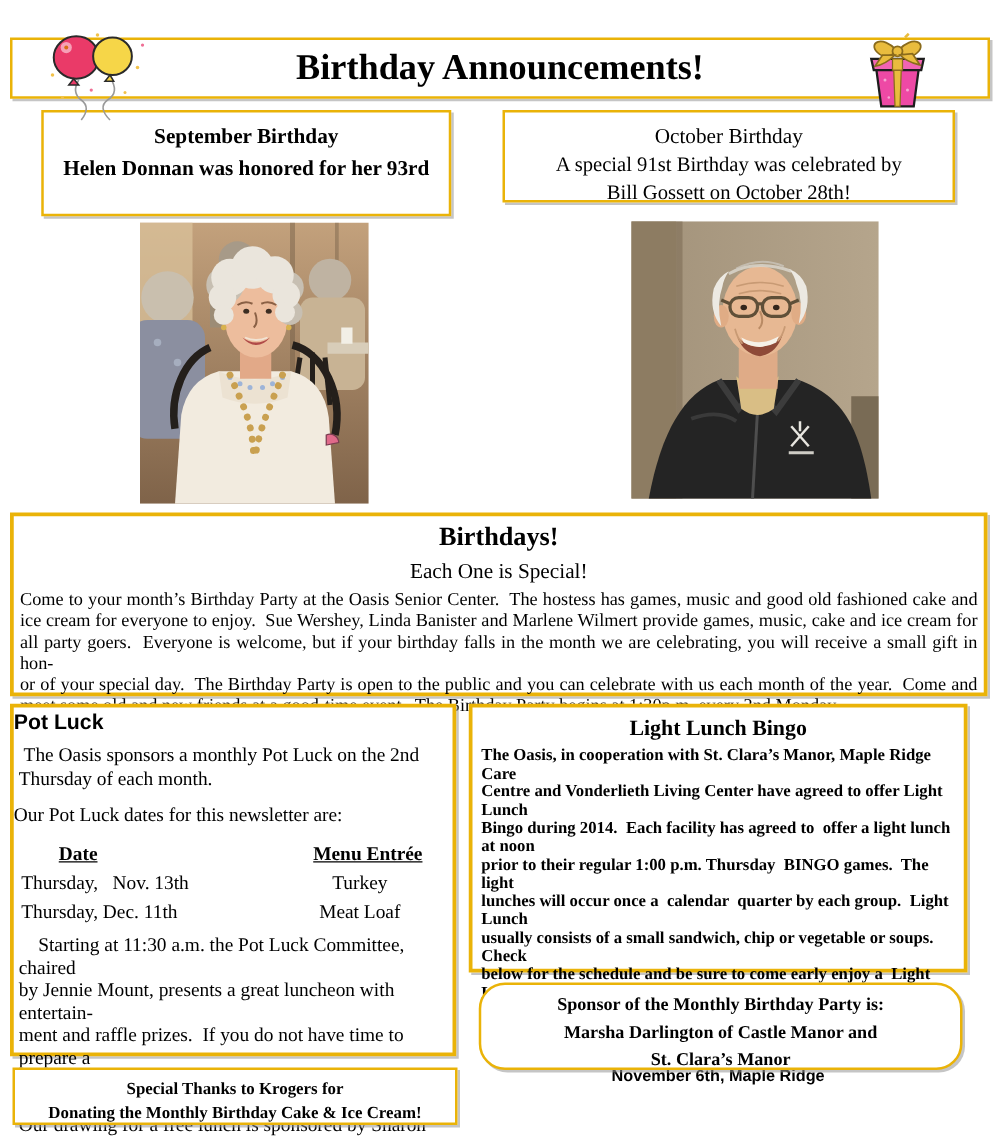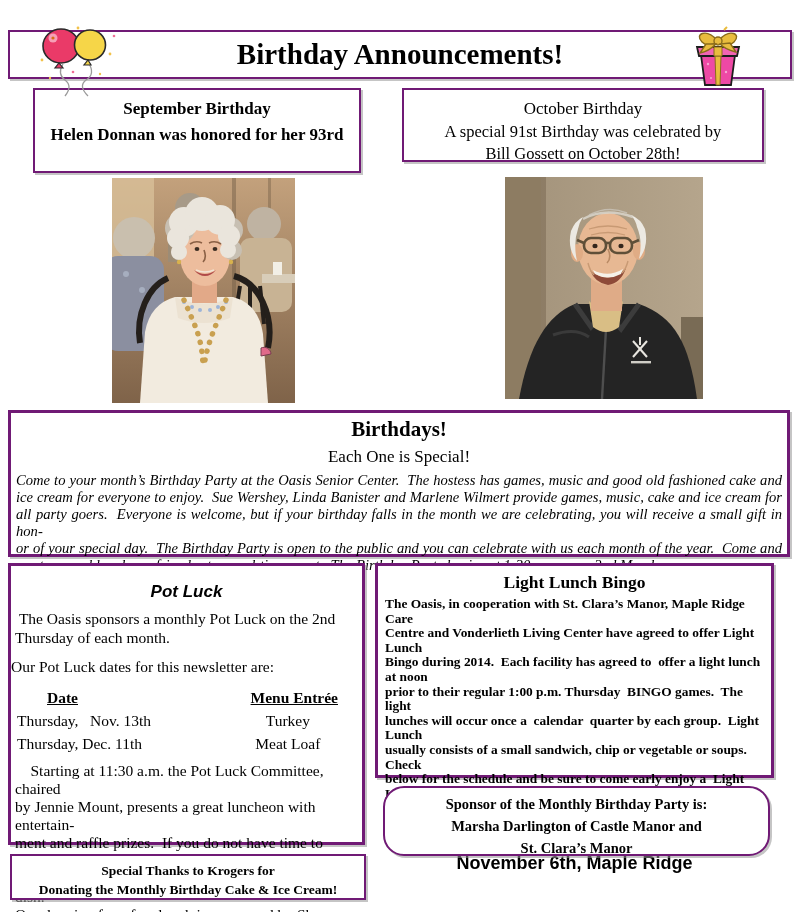--- a/index.html
+++ b/index.html
@@ -1,22 +1,22 @@
 <!DOCTYPE html>
 <html><head>
 <meta charset="utf-8">
 <style>
   html,body{margin:0;padding:0;background:#ffffff;}
   body{width:800px;height:912px;font-family:"Liberation Serif",serif;color:#000;}
   .page{position:relative;width:800px;height:912px;background:#fff;overflow:hidden;}
-  .box{position:absolute;background:#fff;border:2px solid #701a75;box-sizing:border-box;
+  .box{position:absolute;background:#fff;border:2px solid #eab308;box-sizing:border-box;
        box-shadow:2px 2px 0 rgba(150,150,150,.55);}
   .lines div{white-space:pre-wrap;}
   .center div{text-align:center;}
-  .justify div{text-align:justify;text-align-last:justify;font-style:italic;}
+  .justify div{text-align:justify;text-align-last:justify;}
   .justify div:last-child{text-align-last:left;}
 
   
   .header-box{left:8px;top:30px;width:784px;height:49px;}
   .header-title{width:100%;text-align:center;font-weight:bold;font-size:29px;line-height:45px;}
   .balloons{position:absolute;left:30px;top:20px;width:92px;height:78px;z-index:3;}
   .gift{position:absolute;left:686px;top:26px;width:64px;height:62px;z-index:3;}
 
   
   .sept-box{left:33px;top:88px;width:328px;height:85px;padding-top:6px;}
@@ -31,42 +31,42 @@
   .photo2{left:505px;top:177px;width:198px;height:222px;}
 
   
   .bday-box{left:8px;top:410px;width:782px;height:147px;border-width:3px;}
   .bday-title{text-align:center;font-weight:bold;font-size:21px;margin-top:4px;}
   .bday-sub{text-align:center;font-weight:normal;font-size:17px;margin-top:5px;}
   .bday-body{margin:5px 5px 0 5px;font-size:14.6px;line-height:17px;}
 
   
   .pot-box{left:8px;top:563px;width:357px;height:282px;border-width:3px;}
-  .pot-title{text-align:center;font-family:"Liberation Sans",sans-serif;font-weight:bold;font-size:17px;margin-top:16px;font-style:italic;}
+  .pot-title{text-align:left;font-family:"Liberation Sans",sans-serif;font-weight:bold;font-size:17px;margin-top:2px;}
   .pot-intro{margin:7px 4px 0 4px;font-size:15.5px;line-height:19px;}
   .pot-dates-heading{font-size:15.5px;margin-top:11px;}
   .pl-table{margin-top:10px;font-size:15.5px;}
   .pl-row{display:flex;line-height:23px;}
   .pl-cell{white-space:pre;}
   .pl-c1{width:57%;padding-left:6px;}
   .pl-c2{width:43%;text-align:center;}
   .pl-head .pl-c1{padding-left:36px;}
   .pl-head span{font-weight:bold;text-decoration:underline;}
   .pot-body{margin:7px 4px 0 4px;font-size:15.5px;line-height:18px;}
 
   
   .krog-box{left:10px;top:854px;width:356px;height:46px;padding-top:5px;}
   .krog-box div{font-weight:bold;font-size:13.5px;line-height:19px;}
 
   
   .llb-box{left:375px;top:563px;width:399px;height:215px;border-width:3px;}
   .llb-title{text-align:center;font-weight:bold;font-size:17.5px;margin-top:6px;}
   .llb-body{margin:4px 6px 0 7px;font-size:13.4px;font-weight:bold;line-height:14.6px;}
   .llb-sched-title{text-align:center;font-weight:bold;font-size:17px;text-decoration:underline;margin-top:8px;}
-  .llb-sched-entry{text-align:center;font-family:"Liberation Sans",sans-serif;font-weight:bold;font-size:18px;margin-top:9px;}
+  .llb-sched-entry{text-align:center;font-family:"Liberation Sans",sans-serif;font-weight:bold;font-size:13px;margin-top:9px;}
 
   
   .spon-box{left:383px;top:786px;width:387px;height:70px;padding-top:5px;border-radius:21px;}
   .spon-box div{font-weight:bold;font-size:14.5px;line-height:22px;}
 </style>
 </head>
 <body>
 
 <div class="page">
 

